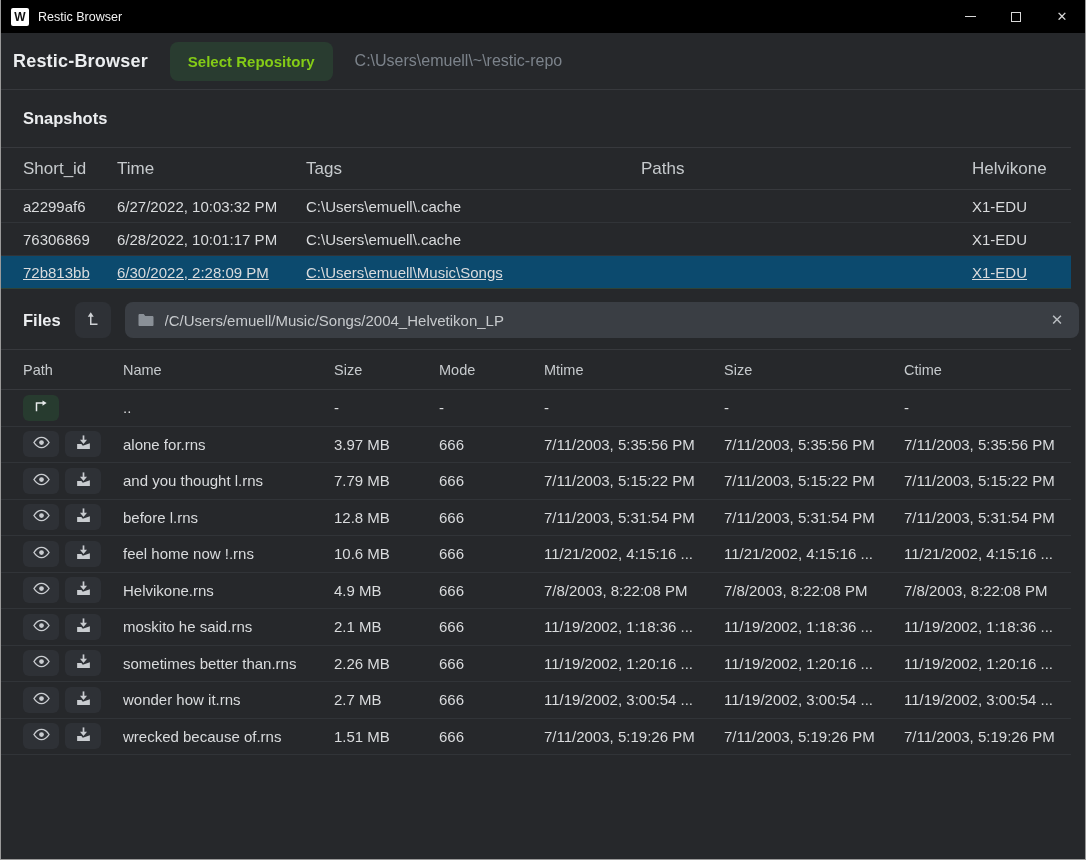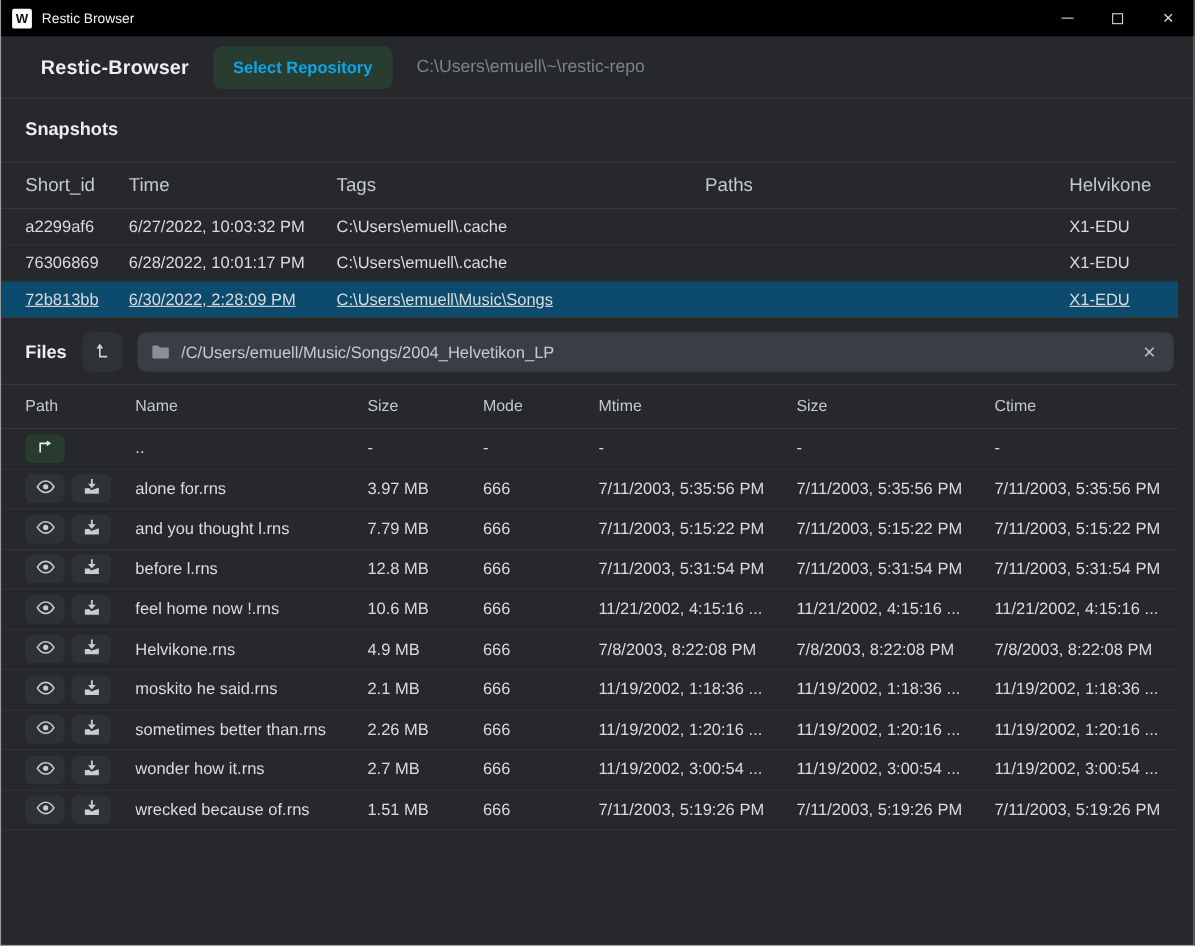--- a/index.html
+++ b/index.html
@@ -12,38 +12,38 @@
   .titlebar { height:33px; background:#000000; display:flex; align-items:center; justify-content:space-between; flex:0 0 auto; }
   .titlebar-left { display:flex; align-items:center; gap:9px; padding-left:10px; }
   .logo { width:18px; height:18px; background:#ffffff; color:#111; border-radius:2px; font-weight:bold; font-size:12px; display:flex; align-items:center; justify-content:center; }
   .titlebar-title { color:#f2f2f2; font-size:12.5px; }
   .titlebar-controls { display:flex; height:100%; }
   .tb-btn { width:46px; height:100%; display:flex; align-items:center; justify-content:center; color:#d8d8d8; font-size:13px; cursor:default; }
   .tb-min-glyph { display:block; width:11px; height:0; border-top:1px solid #d8d8d8; }
   .tb-max-glyph { display:block; width:10px; height:10px; border:1px solid #d8d8d8; }
 
   
-  .appheader { height:57px; display:flex; align-items:center; gap:22px; padding:0 36px; border-bottom:1px solid #37393d; flex:0 0 auto; }
+  .appheader { height:57px; display:flex; align-items:center; gap:22px; padding:0 12px; border-bottom:1px solid #37393d; flex:0 0 auto; }
   .app-title { color:#eceef0; font-size:18px; font-weight:bold; letter-spacing:.2px; }
-  .repo-btn { background:#293c30; color:#0ea5e9; border:none; border-radius:8px; font-family:inherit; font-weight:bold; font-size:15px; padding:11px 18px; cursor:pointer; }
+  .repo-btn { background:#293c30; color:#84cc16; border:none; border-radius:8px; font-family:inherit; font-weight:bold; font-size:15px; padding:11px 18px; cursor:pointer; }
   .repo-path { color:#7c838b; font-size:16px; }
 
   
   .snap-heading { height:57px; display:flex; align-items:center; padding:0 22px; }
   .snap-heading h2, .files-label { color:#eceef0; font-size:16.5px; font-weight:bold; }
 
   
   .s-grid { display:grid; grid-template-columns:94px 189px 335px 331px 1fr; align-items:center; padding-left:22px; margin-right:14px; }
   .s-header { height:43px; border-top:1px solid #37393d; border-bottom:1px solid #37393d; color:#c6cacd; font-size:17px; }
   .s-row { height:33px; border-bottom:1px solid #313438; color:#d9dbdd; font-size:15px; white-space:nowrap; }
   .s-row.selected { background:#0c4a6e; border-bottom-color:#2f4337;text-decoration:underline; }
   .cell { overflow:hidden; text-overflow:ellipsis; white-space:nowrap; padding-right:10px; }
 
   
-  .filesbar { height:50px; margin-top:6px; display:flex; align-items:center; gap:14px; padding:0 18px 0 22px; flex:0 0 auto; }
+  .filesbar { height:50px; margin-top:6px; display:flex; align-items:center; gap:14px; padding:0 6px 0 22px; flex:0 0 auto; }
   .updir-btn { width:36px; height:36px; background:#2e3136; border:none; border-radius:8px; display:flex; align-items:center; justify-content:center; cursor:pointer; flex:0 0 auto; }
   .pathbox { flex:1; height:36px; background:#3a3e44; border-radius:8px; display:flex; align-items:center; gap:10px; padding:0 8px 0 12px; }
   .path-text { flex:1; color:#c7cacd; font-size:15px; white-space:nowrap; overflow:hidden; text-overflow:ellipsis; }
   .clear-btn { width:28px; height:28px; background:transparent; border:none; color:#b9bdc1; font-size:15px; cursor:pointer; display:flex; align-items:center; justify-content:center; }
 
   
   .f-grid { display:grid; grid-template-columns:100px 211px 105px 105px 180px 180px 1fr; align-items:center; padding-left:22px; margin-right:14px; }
   .f-header { height:41px; margin-top:4px; border-top:1px solid #37393d; border-bottom:1px solid #37393d; color:#c6cacd; font-size:14.5px; }
   .f-row { height:36.5px; border-bottom:1px solid #313438; color:#d9dbdd; font-size:15px; }
   .actions { display:flex; gap:6px; }

